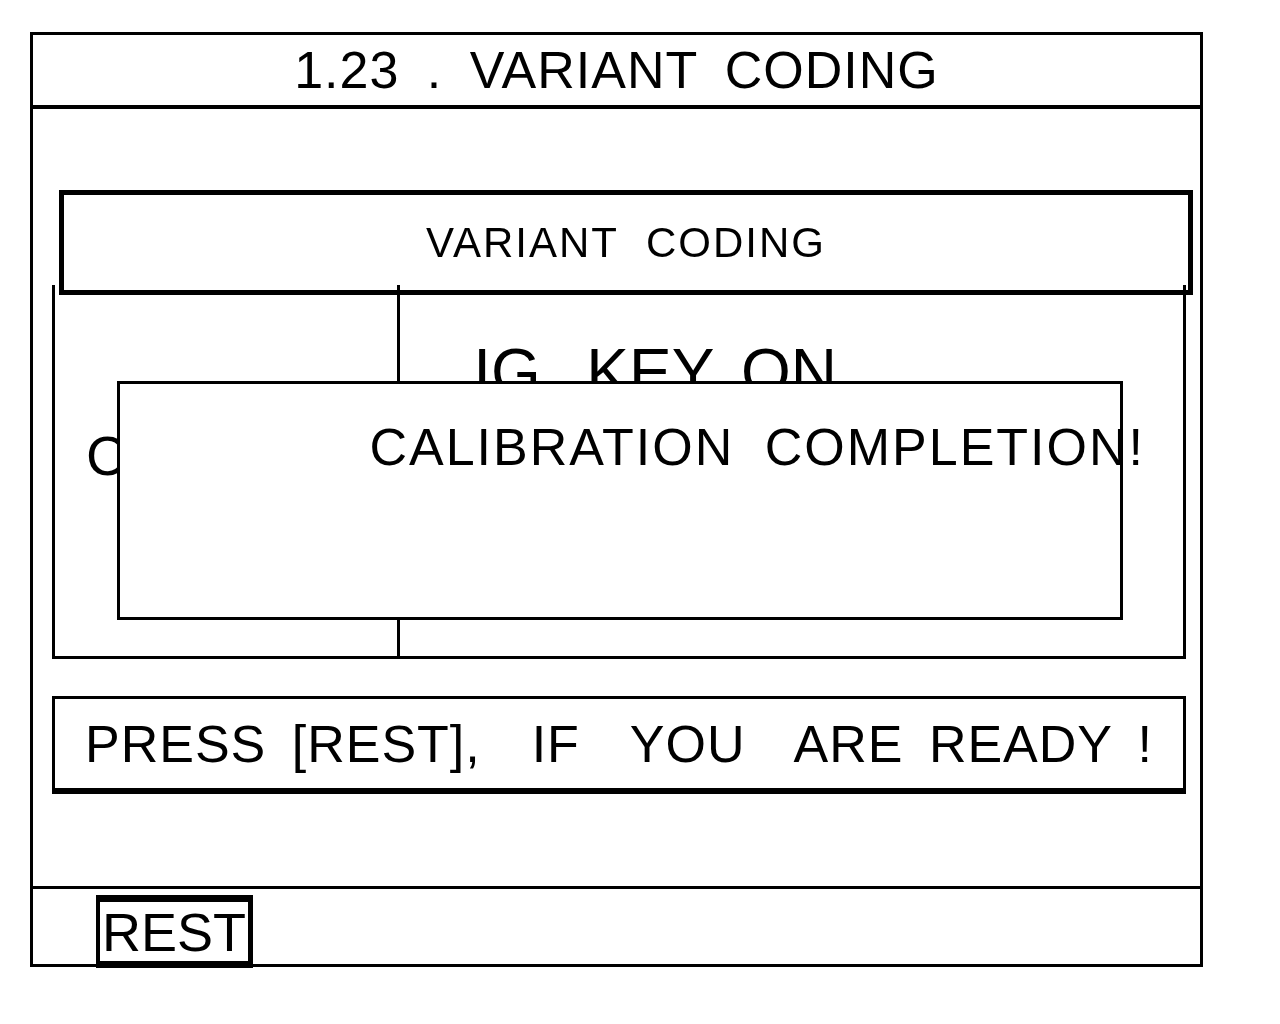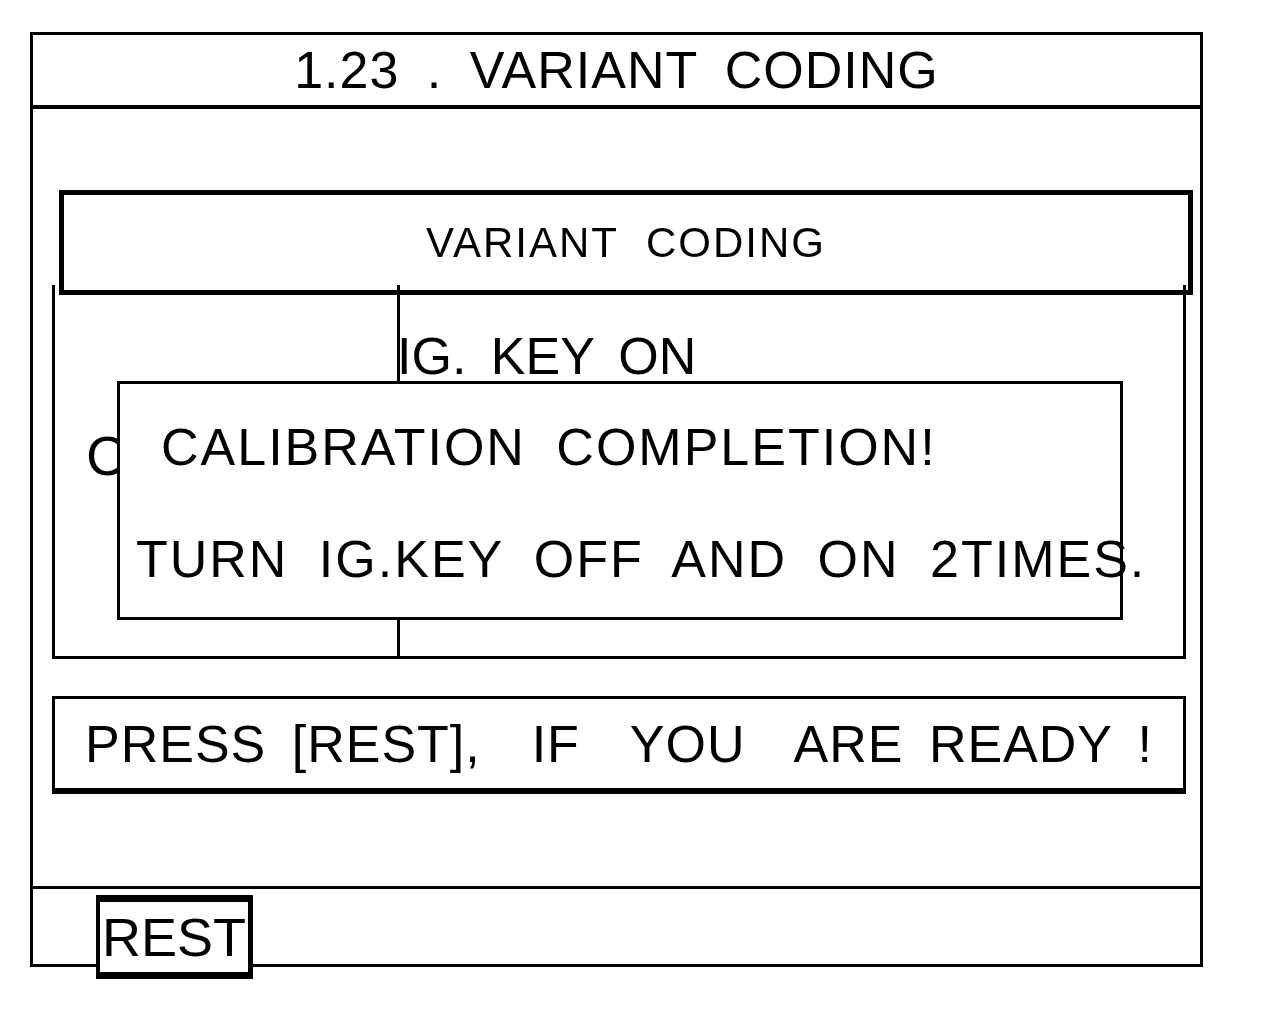--- a/index.html
+++ b/index.html
@@ -47,50 +47,50 @@
   }
   .column-divider {
     left: 397px; top: 285px; width: 3px; height: 371px; background: #000;
     z-index: 1;
   }
   .left-col-text {
     left: 86px; top: 428px;
     font-size: 56px; line-height: 56px; z-index: 1;
   }
   .status-text {
-    left: 397px; top: 330px; width: 440px; text-align: left;
-    font-size: 52px; line-height: 52px; word-spacing: 10px; z-index: 1;
+    left: 397px; top: 346px; width: 440px; text-align: right;
+    font-size: 64px; line-height: 52px; word-spacing: 10px; z-index: 1;
   }
 
   
   .dialog {
     left: 117px; top: 381px; width: 1006px; height: 239px;
     background: #fff; border: 3px solid #000; z-index: 5;
   }
   .dialog-line {
-    position: absolute; left: 16px; right: 0; text-align: left;
+    position: absolute; left: 7px; right: 0; text-align: right;
     font-size: 52px; line-height: 52px; letter-spacing: 2px; word-spacing: 14px;
   }
   .dialog-line1 { top: 37px; transform: translateX(25px); }
   .dialog-line2 { top: 149px; }
 
   
   .instruction-box {
     left: 52px; top: 696px; width: 1134px; height: 98px;
     border: 3px solid #000; border-bottom-width: 6px;
     display: flex; align-items: center; justify-content: center;
     font-size: 52px; letter-spacing: 1px; word-spacing: 10px;
   }
 
   
   .footer-separator {
     left: 33px; top: 886px; width: 1167px; height: 3px; background: #000;
   }
   .rest-button {
-    left: 96px; top: 895px; width: 157px; height: 84px;
+    left: 96px; top: 895px; width: 157px; height: 73px;
     background: #fff; color: #000;
     border: solid #000;
     border-width: 7px 5px 7px 4px;
     display: flex; align-items: center; justify-content: center;
     font-size: 54px; line-height: 54px;
     font-family: "Liberation Sans", sans-serif;
     padding: 0; cursor: pointer; z-index: 2;
   }
 </style>
 </head>
@@ -105,20 +105,19 @@
 
 <div class="abs content-box"></div>
 <div class="abs column-divider"></div>
 
 <div class="abs left-col-text pre">C</div>
 
 <div class="abs status-text pre">IG. KEY ON</div>
 
 <div class="abs dialog">
   <div class="dialog-line dialog-line1 pre">CALIBRATION COMPLETION!</div>
-  <div class="dialog-line dialog-line2 pre">TURN IG.KEY OFF AND ON 2TIMES.</div>
 </div>
 
 <div class="abs instruction-box pre">PRESS [REST],  IF  YOU  ARE READY !</div>
 
 <div class="abs footer-separator"></div>
 
 <button class="abs rest-button">REST</button>
 
 </body></html>

